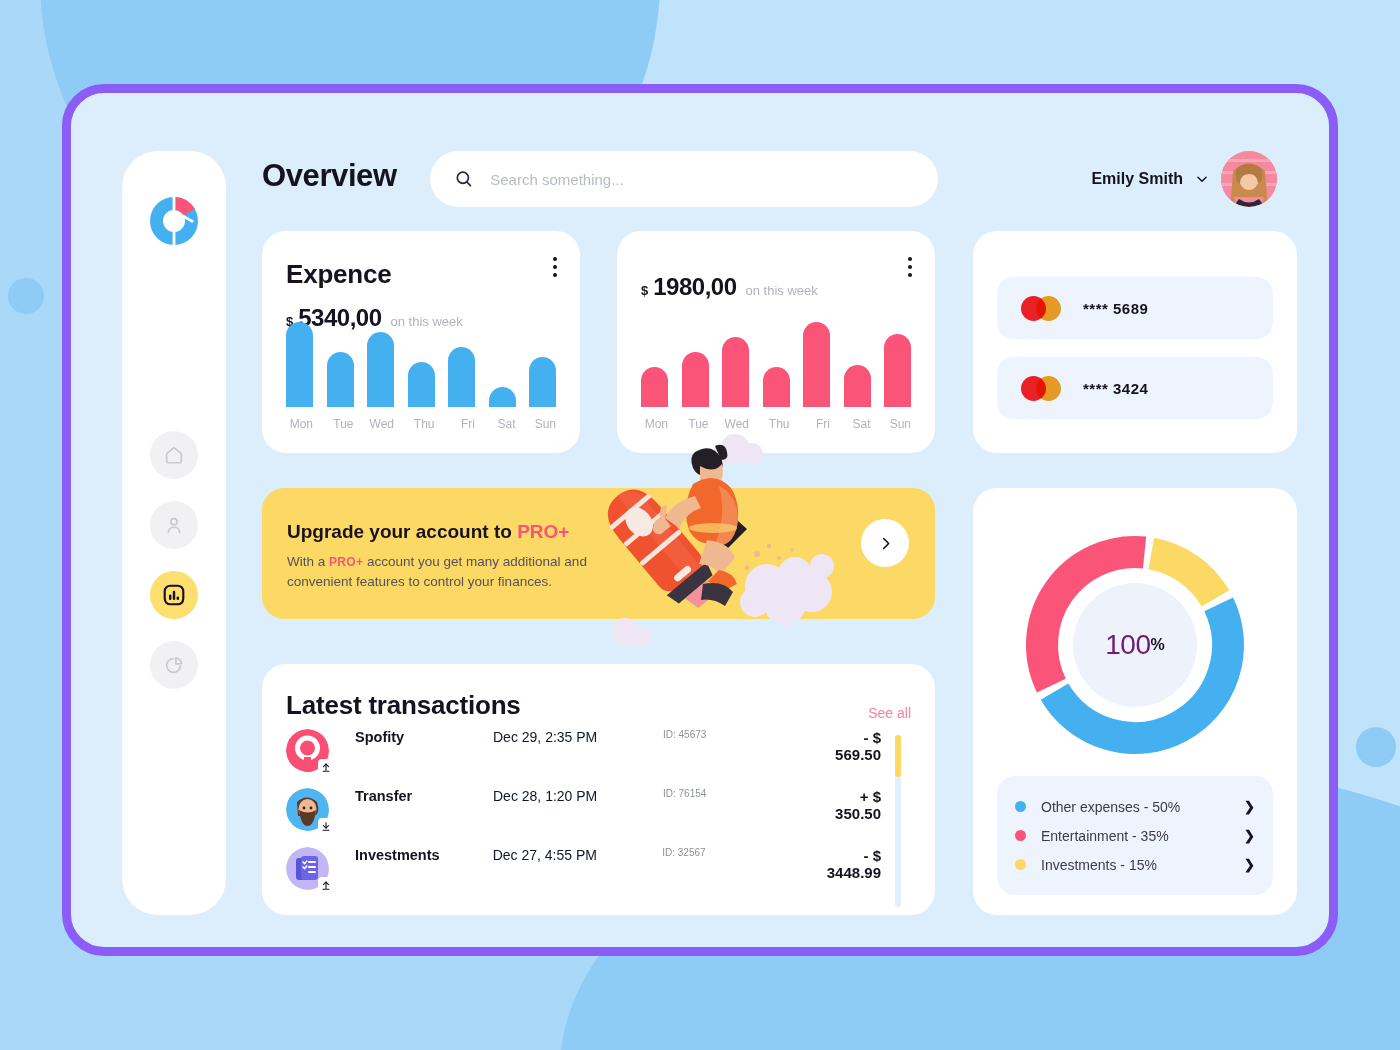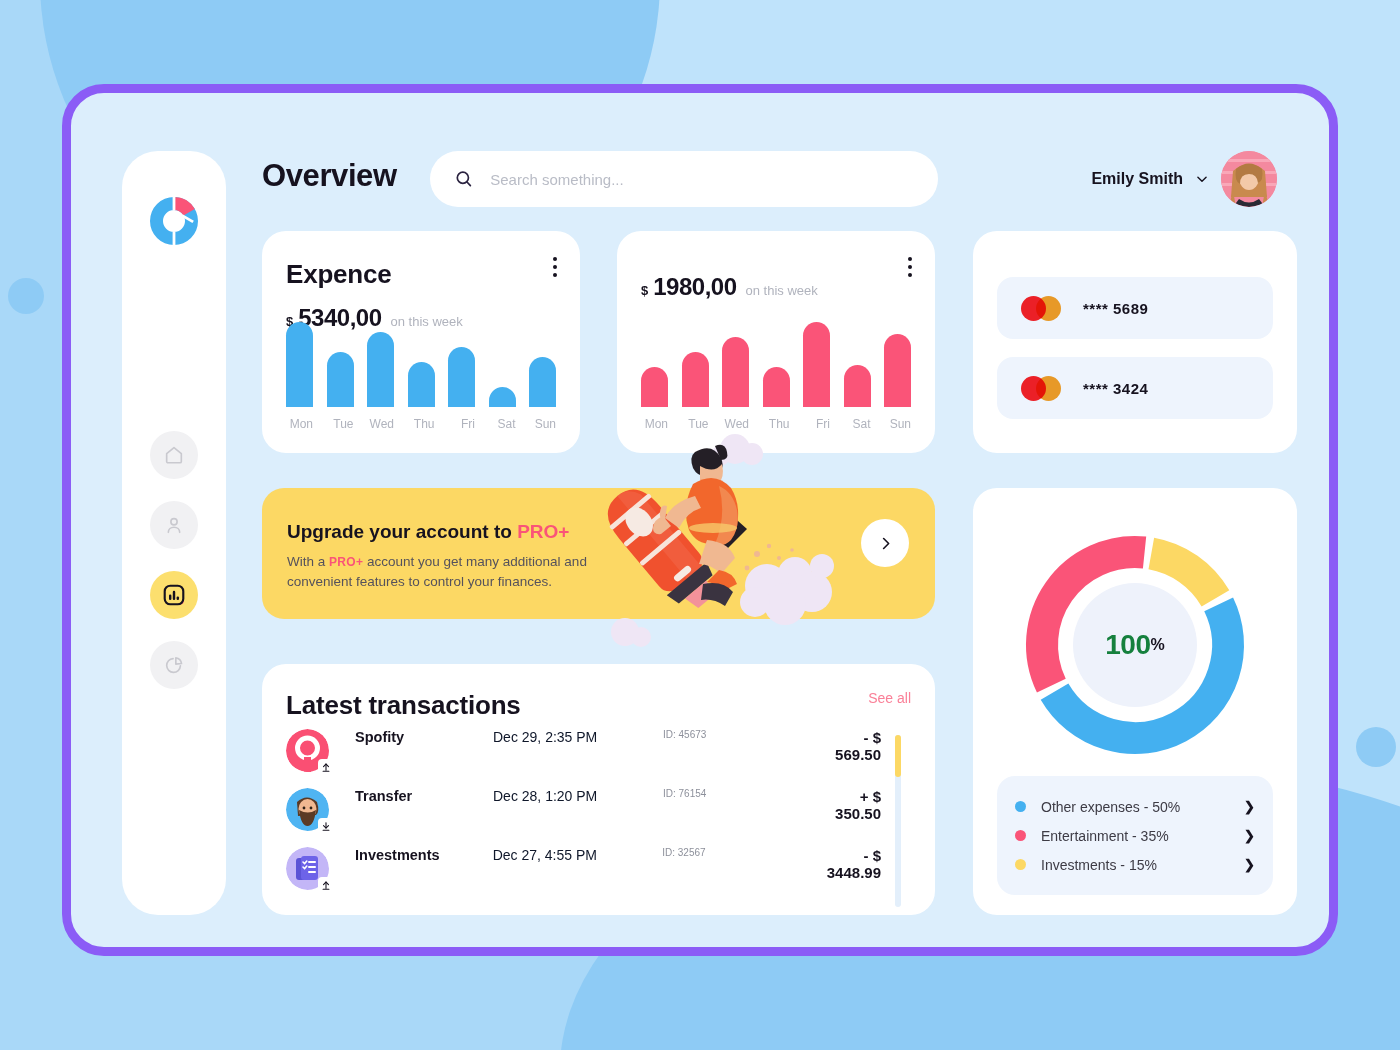--- a/index.html
+++ b/index.html
@@ -142,21 +142,21 @@
   .promo-p b { color: #fa5478; font-size: 12px; letter-spacing: 0.3px; }
   .promo-next {
     position: absolute; right: 26px; top: 31px; width: 48px; height: 48px;
     background: #fff; border-radius: 50%;
     display: flex; align-items: center; justify-content: center; cursor: pointer;
   }
   .rocket-wrap { position: absolute; left: 345px; top: -54px; width: 340px; height: 220px; pointer-events: none; }
 
   
   .tx { left: 191px; top: 571px; width: 673px; height: 251px; padding: 26px 24px 0 24px; }
-  .tx-head { display: flex; align-items: flex-start; justify-content: space-between; }
+  .tx-head { display: flex; align-items: flex-end; justify-content: space-between; }
   .see-all { font-size: 14px; color: #fa7f97; cursor: pointer; }
   .tx-list { margin-top: 8px; position: relative; }
   .tx-row { display: flex; height: 59px; cursor: pointer; }
   .tx-ava { position: relative; width: 43px; height: 43px; flex: none; }
   .tx-ava .disc { width: 43px; height: 43px; border-radius: 50%; border-bottom-right-radius: 6px; }
   .tx-badge {
     position: absolute; right: -4px; bottom: -2px; width: 15px; height: 15px;
     background: #fff; border-radius: 4px; display: flex; align-items: center; justify-content: center;
   }
   .tx-name { width: 138px; margin-left: 26px; font-size: 14.5px; font-weight: 700; color: #16121f; }
@@ -170,21 +170,21 @@
   .scroll-thumb { width: 6px; height: 42px; background: #fcd864; border-radius: 3px; }
 
   
   .stats { left: 902px; top: 395px; width: 324px; height: 427px; padding: 26px 24px 0 24px; }
   .donut-wrap { position: relative; width: 226px; height: 226px; margin: 18px auto 0 auto; }
   .donut-center {
     position: absolute; left: 50%; top: 50%; transform: translate(-50%,-50%);
     width: 124px; height: 124px; border-radius: 50%; background: #eef2fb;
     display: flex; align-items: center; justify-content: center;
   }
-  .donut-val { font-size: 28px; font-weight: 700; color: #15803d; letter-spacing: -0.5px; }
+  .donut-val { font-size: 28px; font-weight: 400; color: #701a75; letter-spacing: -0.5px; }
   .donut-pct { font-size: 16px; font-weight: 700; color: #16121f; }
   .legend { margin-top: 18px; background: #eef4fd; border-radius: 18px; padding: 16px 18px; }
   .legend-row { display: flex; align-items: center; height: 29px; cursor: pointer; }
   .legend-dot { width: 11px; height: 11px; border-radius: 50%; flex: none; }
   .legend-label { flex: 1; margin-left: 15px; font-size: 14px; color: #3d3b45; }
   .chev { color: #16121f; font-size: 13px; font-weight: 700; }
 </style>
 </head>
 <body>
 

